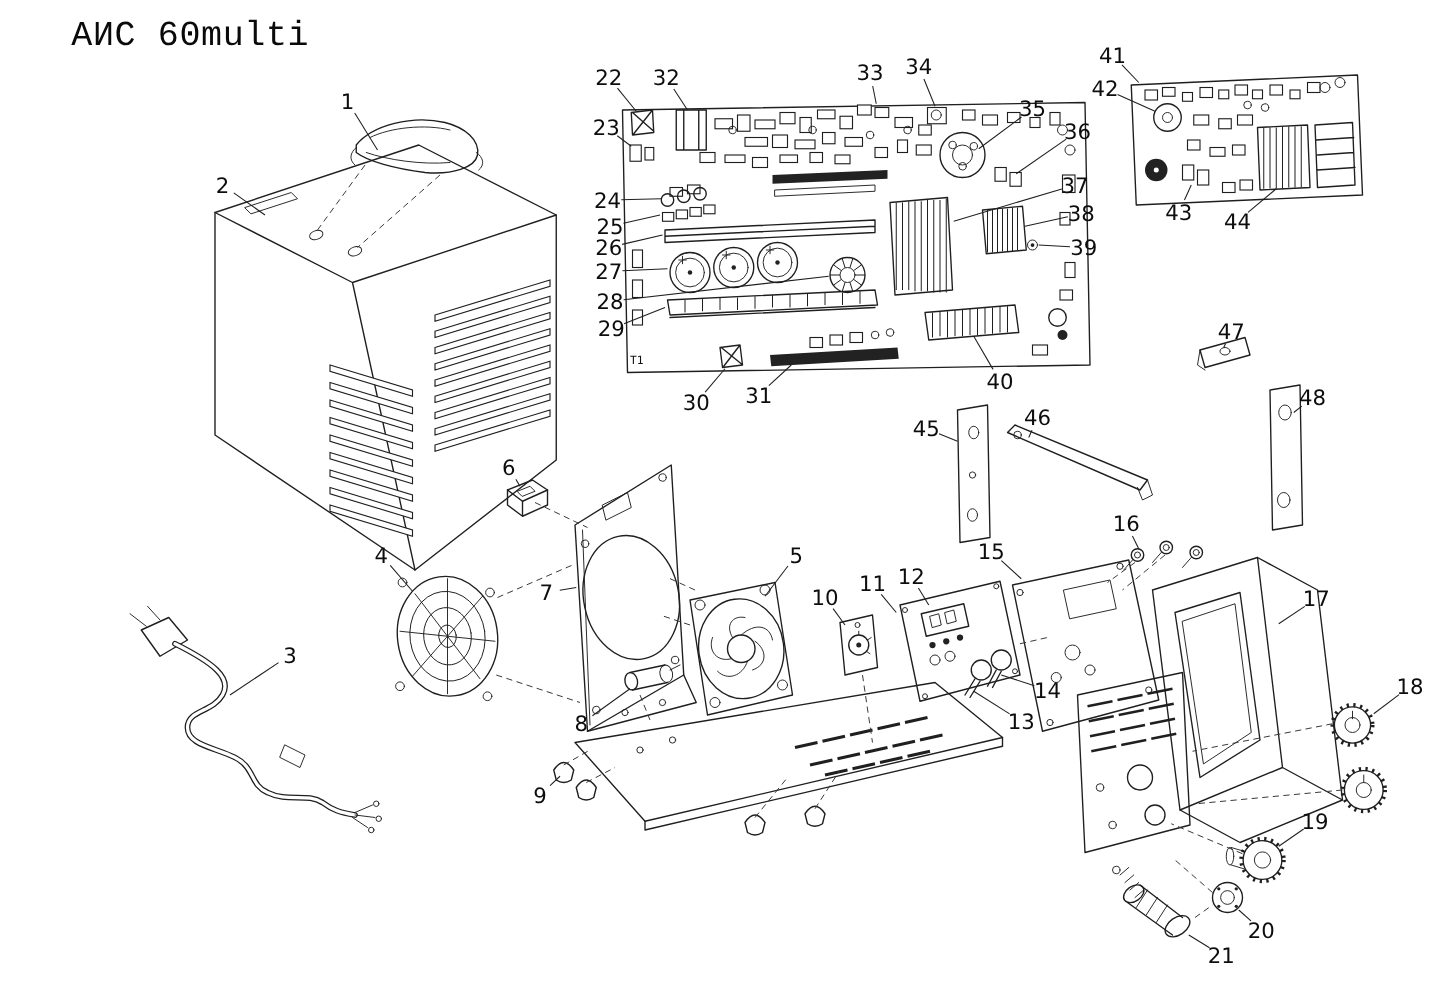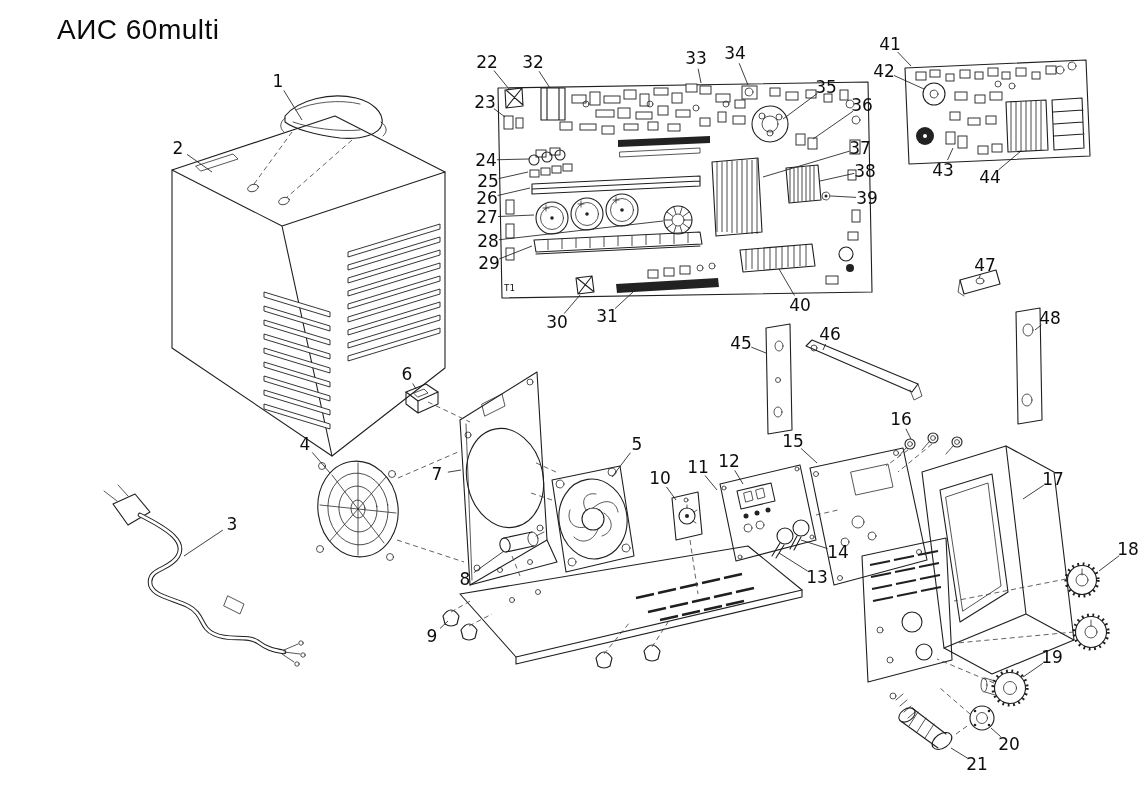--- a/index.html
+++ b/index.html
@@ -1,18 +1,18 @@
 <!DOCTYPE html>
 <html><head>
 <meta charset="utf-8">
 <style>
   html,body{margin:0;padding:0;background:#fff;}
   .stage{position:relative;width:1145px;height:801px;background:#fff;overflow:hidden;
          font-family:"Liberation Sans",sans-serif;}
-  .title{position:absolute;left:57px;top:14px;font-size:28px;color:#0a0a0a;letter-spacing:.5px;}
+  .title{position:absolute;left:57px;top:14px;font-size:28px;color:#0a0a0a;letter-spacing:.5px;font-family:Liberation Mono, monospace;}
   svg.draw{position:absolute;left:0;top:0;}
   .ln{fill:none;stroke:#1f1f1f;stroke-width:1.1;stroke-linecap:round;stroke-linejoin:round}
   .lt{stroke-width:.75}
   .sl{fill:#fff;stroke:#1f1f1f;stroke-width:.9}
   .dk{fill:#222;stroke:none}
   .dash{fill:none;stroke:#3a3a3a;stroke-width:.8;stroke-dasharray:5 3.5}
   .leader{stroke:#1f1f1f;stroke-width:.85}
   .part-num{font-family:"DejaVu Sans",sans-serif;font-size:17px;fill:#0d0d0d}
   .comp{fill:#fff;stroke:#1f1f1f;stroke-width:.9}
   .hatch{stroke:#1f1f1f;stroke-width:.8}

